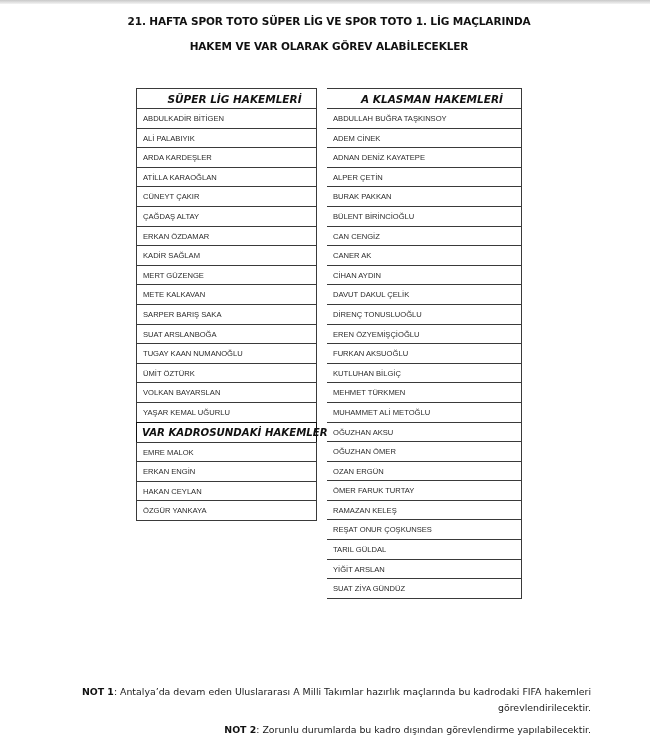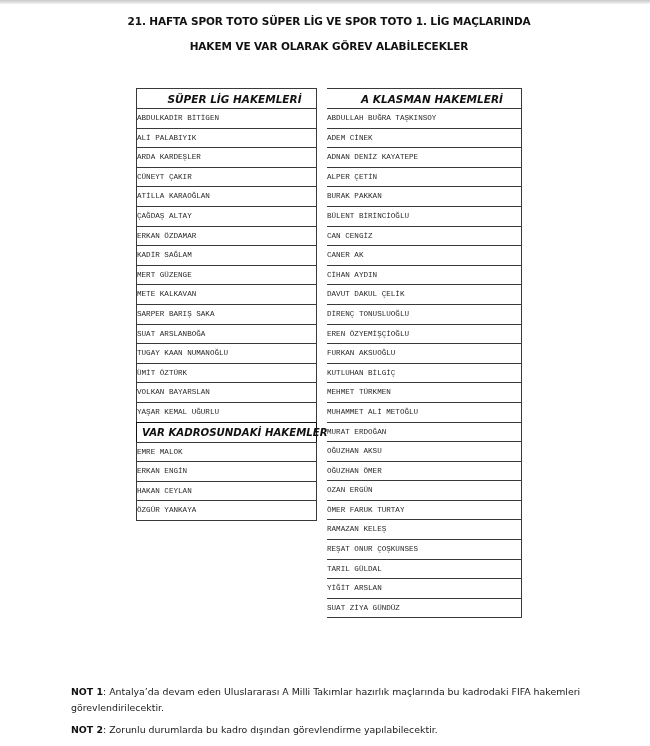--- a/index.html
+++ b/index.html
@@ -13,53 +13,52 @@
     font-family: "DejaVu Sans", sans-serif; font-weight: bold; font-size: 10.5px; color: #111; letter-spacing: -0.1px; }
   .t1 { top: 15px; }
   .t2 { top: 40px; }
 
   .col { position: absolute; }
   .col.left { left: 136px; top: 88px; width: 181px; }
   .col.right { left: 327px; top: 88px; width: 195px; }
 
   .cell {
     box-sizing: border-box; height: 20.6px; border: 1px solid #3a3a3a; margin-top: -1px;
-    font-size: 7.6px; color: #2a2a2a; line-height: 19px; white-space: nowrap;
+    font-size: 7.6px; color: #2a2a2a; padding-left: 6px; line-height: 19px; white-space: nowrap;
     background: #fff;
-    font-family: Liberation Mono, monospace;
   }
   .col .cell:first-child { margin-top: 0; }
   .col.right .cell { border-left: none; }
   .hdr {
     font-family: "DejaVu Sans", sans-serif; font-weight: bold; font-style: italic;
     font-size: 10.5px; color: #111; text-align: center; padding-left: 16px; height: 21px; line-height: 20px;
   }
   .hdr.var { border: 1.6px solid #111; text-align: left; padding-left: 5px; font-size: 10.2px; }
 
   .note { position: absolute; left: 71px; width: 520px; font-family: "DejaVu Sans", sans-serif;
-    font-size: 9.4px; color: #1a1a1a; line-height: 16px; }
+    font-size: 9.4px; color: #1a1a1a; line-height: 16px; text-align: right; }
   .note b { font-weight: bold; color: #111; }
   .n1 { top: 684px; }
   .n2 { top: 722px; }
 </style>
 </head>
 <body>
 
 <div class="topbar"></div>
 
 <div class="title t1">21. HAFTA SPOR TOTO SÜPER LİG VE SPOR TOTO 1. LİG MAÇLARINDA</div>
 <div class="title t2">HAKEM VE VAR OLARAK GÖREV ALABİLECEKLER</div>
 
 <div class="col left">
   <div class="cell hdr">SÜPER LİG HAKEMLERİ</div>
   <div class="cell">ABDULKADİR BİTİGEN</div>
   <div class="cell">ALİ PALABIYIK</div>
   <div class="cell">ARDA KARDEŞLER</div>
+  <div class="cell">ATİLLA KARAOĞLAN</div>
   <div class="cell">CÜNEYT ÇAKIR</div>
-  <div class="cell">ATİLLA KARAOĞLAN</div>
   <div class="cell">ÇAĞDAŞ ALTAY</div>
   <div class="cell">ERKAN ÖZDAMAR</div>
   <div class="cell">KADİR SAĞLAM</div>
   <div class="cell">MERT GÜZENGE</div>
   <div class="cell">METE KALKAVAN</div>
   <div class="cell">SARPER BARIŞ SAKA</div>
   <div class="cell">SUAT ARSLANBOĞA</div>
   <div class="cell">TUGAY KAAN NUMANOĞLU</div>
   <div class="cell">ÜMİT ÖZTÜRK</div>
   <div class="cell">VOLKAN BAYARSLAN</div>
@@ -82,21 +81,20 @@
   <div class="cell">CAN CENGİZ</div>
   <div class="cell">CANER AK</div>
   <div class="cell">CİHAN AYDIN</div>
   <div class="cell">DAVUT DAKUL ÇELİK</div>
   <div class="cell">DİRENÇ TONUSLUOĞLU</div>
   <div class="cell">EREN ÖZYEMİŞÇİOĞLU</div>
   <div class="cell">FURKAN AKSUOĞLU</div>
   <div class="cell">KUTLUHAN BİLGİÇ</div>
   <div class="cell">MEHMET TÜRKMEN</div>
   <div class="cell">MUHAMMET ALİ METOĞLU</div>
-  <div class="cell">MURAT ERDOĞAN</div>
   <div class="cell">OĞUZHAN AKSU</div>
   <div class="cell">OĞUZHAN ÖMER</div>
   <div class="cell">OZAN ERGÜN</div>
   <div class="cell">ÖMER FARUK TURTAY</div>
   <div class="cell">RAMAZAN KELEŞ</div>
   <div class="cell">REŞAT ONUR ÇOŞKUNSES</div>
   <div class="cell">TARIL GÜLDAL</div>
   <div class="cell">YİĞİT ARSLAN</div>
   <div class="cell">SUAT ZİYA GÜNDÜZ</div>
 </div>

